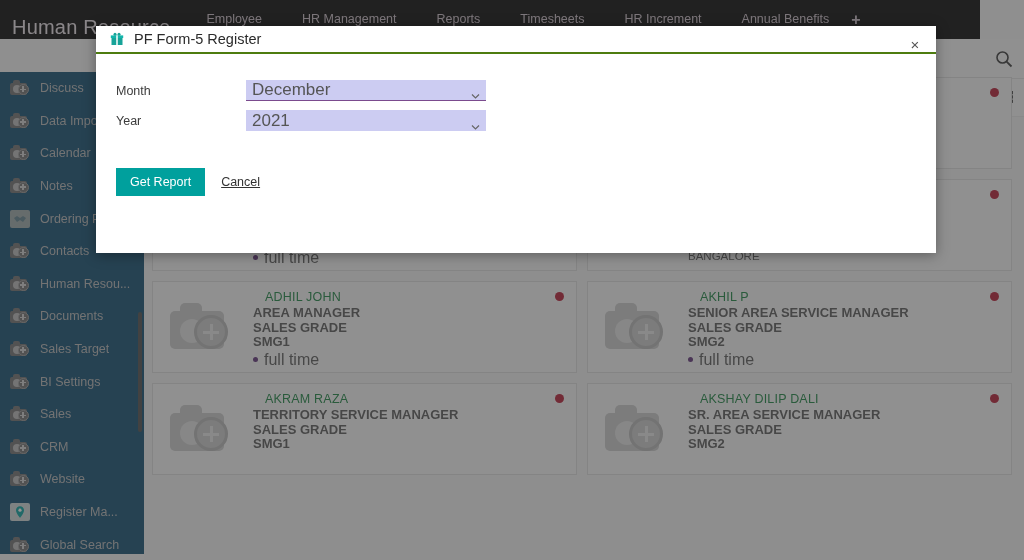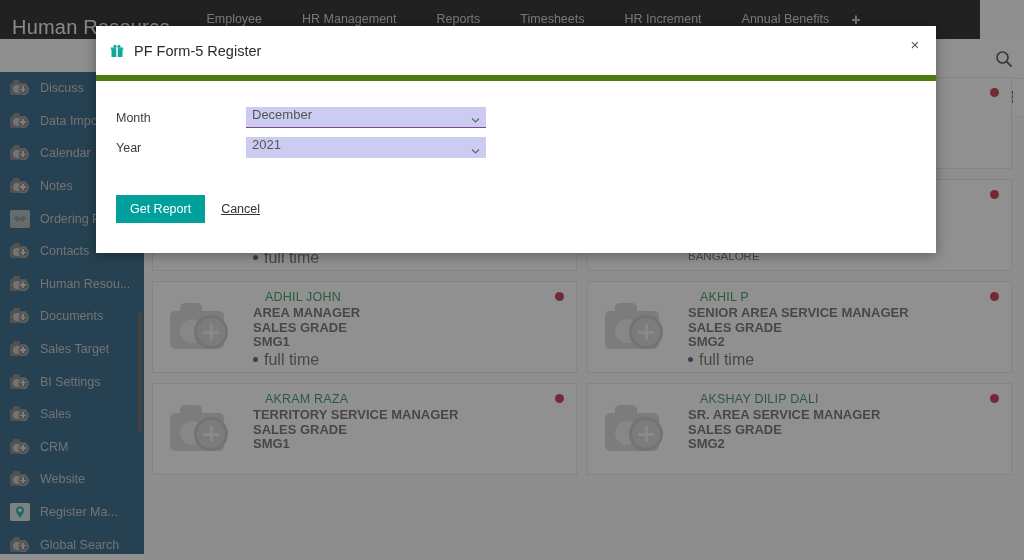--- a/index.html
+++ b/index.html
@@ -134,38 +134,38 @@
     position: absolute; top: 0; left: 0; width: 1024px; height: 560px;
     background: rgba(60,60,60,0.55); z-index: 20;
   }
 
   
   .modal {
     position: absolute; left: 96px; top: 26px; width: 840px; height: 227px;
     background: #ffffff; z-index: 30; box-shadow: 0 2px 12px rgba(0,0,0,.35);
   }
   .modal-header {
-    height: 55px; display: flex; align-items: center; padding: 0 14px;
-    border-bottom: 6px solid #4d7c0f; position: relative;
+    height: 28px; display: flex; align-items: center; padding: 0 14px;
+    border-bottom: 2px solid #4d7c0f; position: relative;
   }
   .modal-fav {
     width: 14px; height: 14px; margin-right: 10px; position: relative; flex: 0 0 auto;
   }
   .modal-title { font-size: 14.5px; color: #2b2b2b; }
   .modal-close {
     position: absolute; right: 12px; top: 10px; width: 18px; height: 18px;
     color: #555; font-size: 15px; line-height: 18px; text-align: center; cursor: pointer;
   }
   .modal-body { padding: 26px 0 0 20px; }
   .form-row { display: flex; align-items: center; margin-bottom: 9px; }
   .form-label { width: 130px; font-size: 12.5px; color: #3b3b3b; }
   .form-select {
     width: 240px; height: 21px; background: #ccccf2; border: none;
-    font-size: 13px; color: #555; padding: 0 6px; position: relative;
-    display: flex; 
+    font-size: 17px; color: #555; padding: 0 6px; position: relative;
+    display: flex; align-items: center;
   }
   .form-select.focused { border-bottom: 1.5px solid #7b4b8e; }
   .sel-caret {
     position: absolute; right: 6px; top: 50%; transform: translateY(-50%);
     width: 9px; height: 9px;
   }
   .modal-footer { padding: 28px 0 0 20px; display: flex; align-items: center; gap: 12px; }
   .btn-primary {
     background: #00a09d; color: #ffffff; font-size: 12.5px;
     padding: 7px 14px; border: none; cursor: pointer; font-family: inherit;

